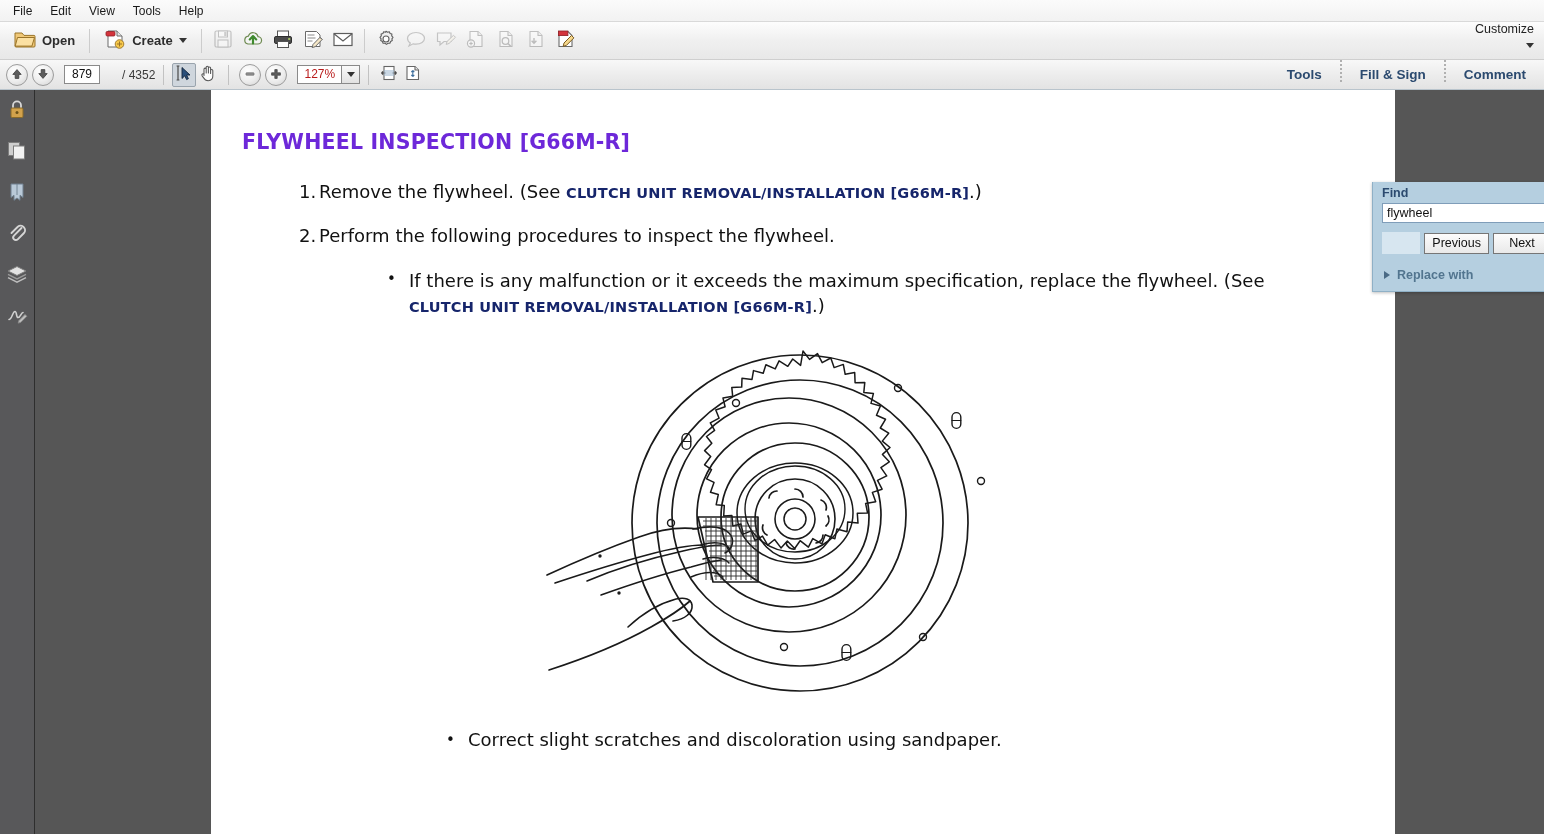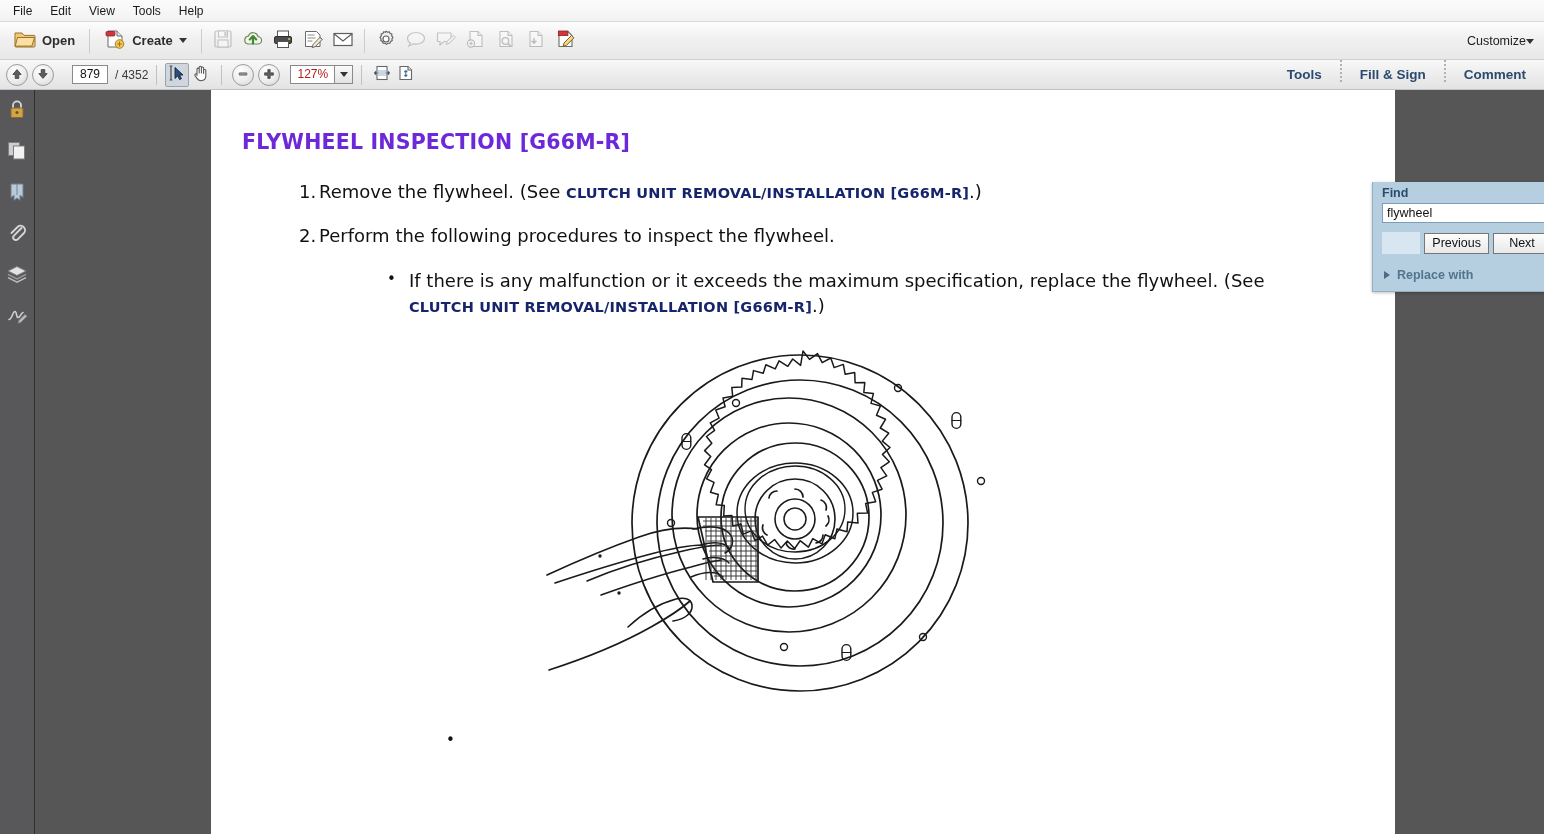--- a/index.html
+++ b/index.html
@@ -54,21 +54,21 @@
     cursor: default;
   }
   .icon-only.disabled { opacity: 0.38; }
   .caret-down {
     width: 0; height: 0;
     border-left: 4px solid transparent; border-right: 4px solid transparent;
     border-top: 5px solid #333;
   }
   .customize {
     position: absolute; right: 10px; top: 0; height: 38px;
-    display: flex; align-items: center; 
+    display: flex; align-items: flex-end; gap: 7px; flex-direction: column;
   }
   .customize .lbl { font-size: 12.5px; color: #222; }
 
   
   .navbar {
     height: 30px;
     background: linear-gradient(to bottom, #f8f8f8 0%, #ededed 50%, #e3e3e3 100%);
     border-bottom: 1px solid #b9c4cc;
     display: flex; align-items: center;
     padding: 0 4px;
@@ -81,24 +81,24 @@
     display: flex; align-items: center; justify-content: center;
     margin: 0 2px;
     cursor: default;
   }
   .pagebox {
     width: 36px; height: 19px;
     background: #ffffff;
     border: 1px solid #8a8a8a;
     font-size: 12px; color: #111;
     text-align: center; line-height: 17px;
-    margin-left: 16px;
+    margin-left: 8px;
   }
   .pagecount {
-    font-size: 12px; color: #3a3a3a; margin-left: 7px; white-space: nowrap;
+    font-size: 12px; color: #3a3a3a; margin-left: 22px; white-space: nowrap;
   }
   .navsep { width: 1px; height: 20px; background: #c2c2c2; margin: 0 8px; }
   .tool-sq {
     width: 24px; height: 24px;
     display: flex; align-items: center; justify-content: center;
     border: 1px solid transparent; border-radius: 2px;
     cursor: default;
   }
   .tool-sq.active { background: #cfd6dd; border-color: #9aa4ad; }
   .zoombox {
@@ -666,20 +666,21 @@
 
           <g stroke="#2b2b2b" stroke-width="0.9">
             <path d="M160 184 h54 M160 189 h54 M162 194 h52 M163 199 h51 M164 204 h50 M165 209 h49 M166 214 h48 M167 219 h47 M168 224 h46 M169 229 h45 M170 234 h44 M171 239 h43"></path>
             <path d="M163 181 v62 M168 181 v62 M173 181 v62 M178 181 v62 M183 181 v62 M188 181 v62 M193 181 v62 M198 181 v62 M203 181 v62 M208 181 v62 M213 181 v62"></path>
           </g>
         </svg>
       </div>
 
       <div class="caption-bullet">
         <span class="bul">•</span>
+        <span>Correct slight scratches and discoloration using sandpaper.</span>
       </div>
 
     </div>
   </div>
 
   <div class="rgutter"></div>
 
   <div class="findpanel">
     <div class="find-title">Find</div>
     <div class="find-input" placeholder="Find">flywheel</div>

